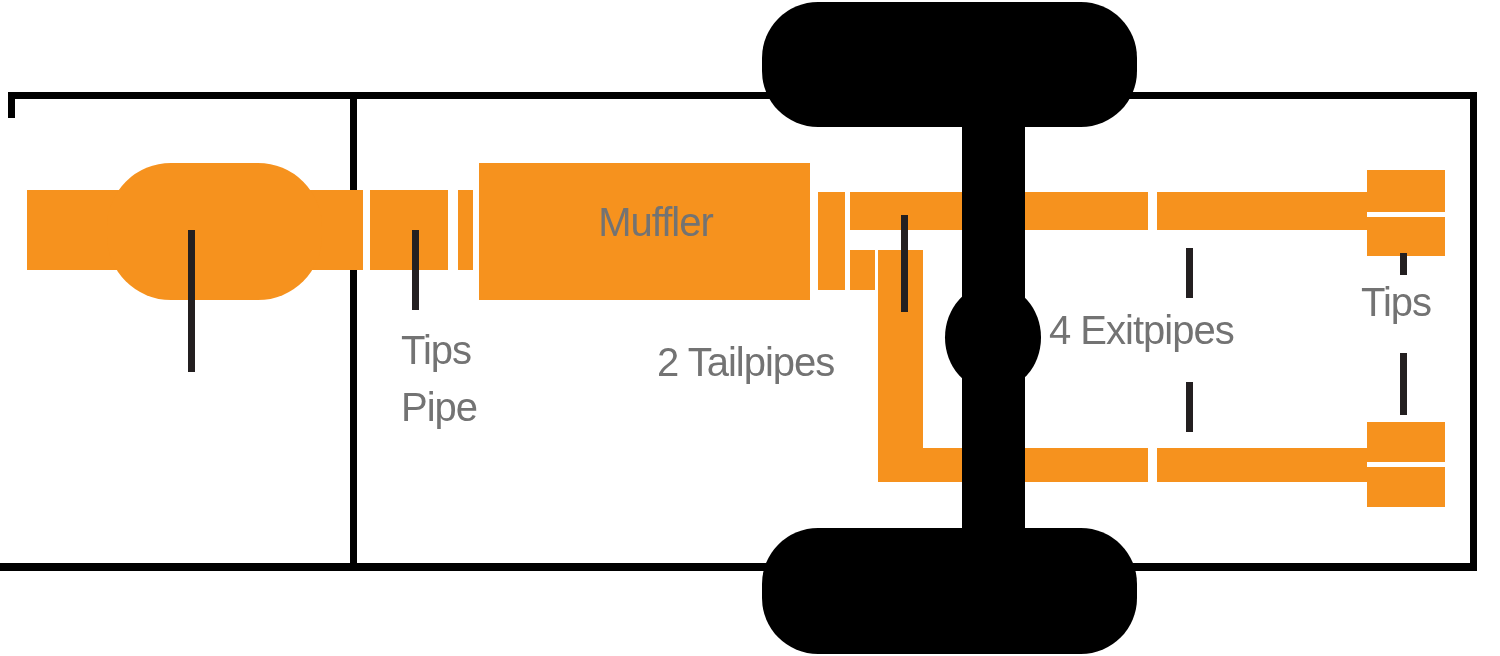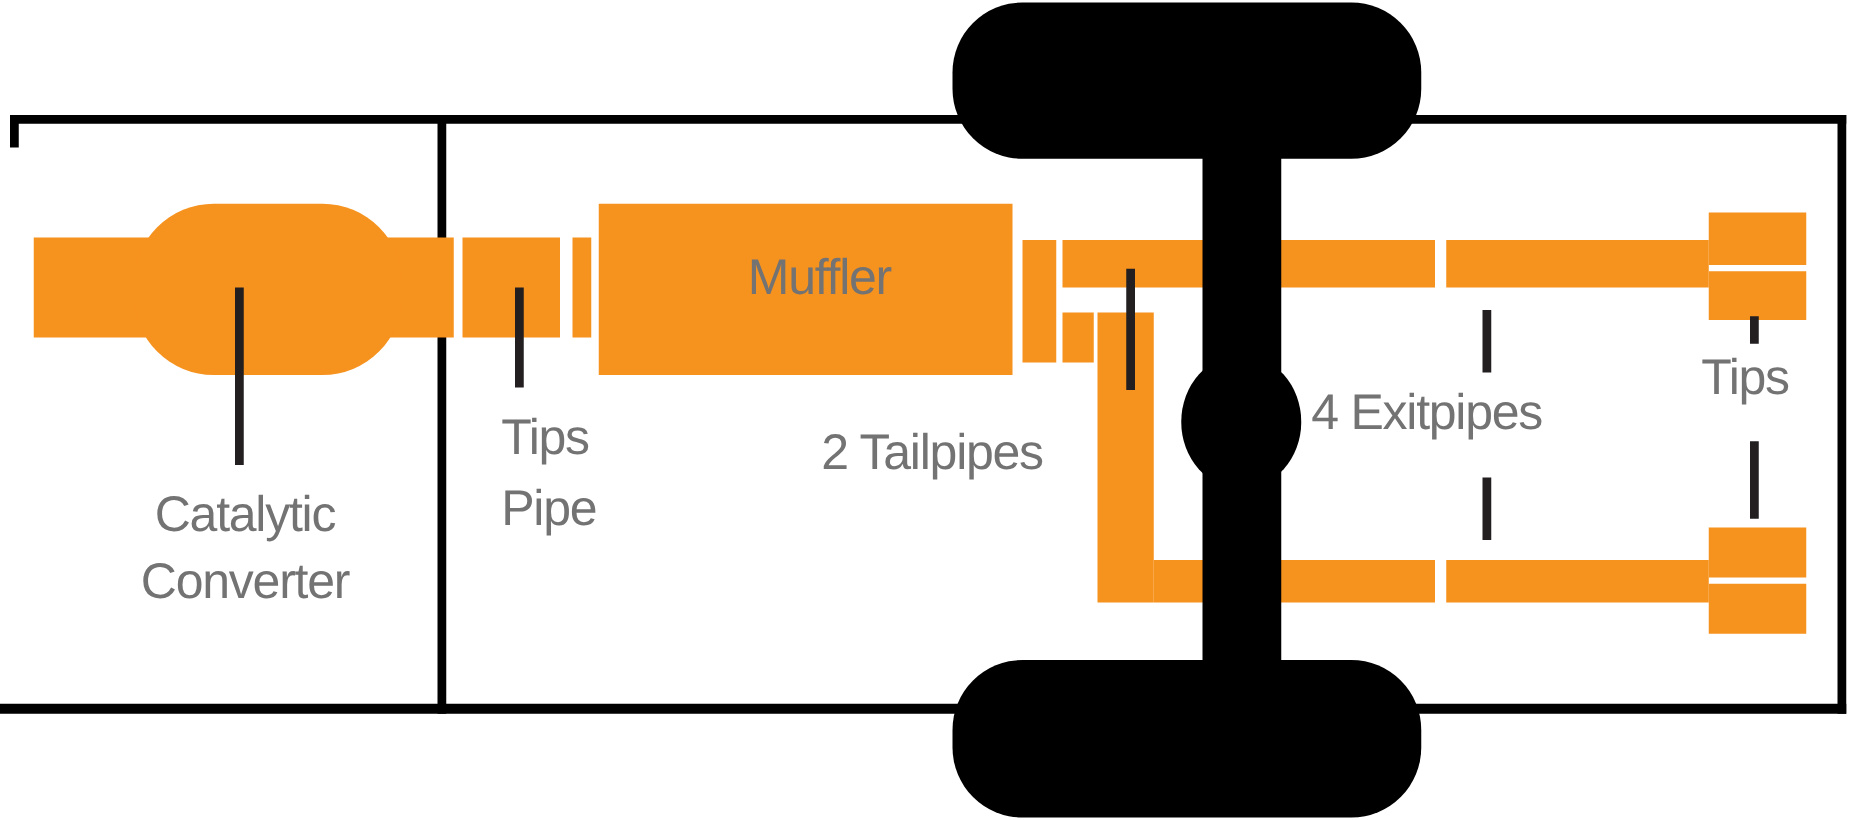--- a/index.html
+++ b/index.html
@@ -68,24 +68,20 @@
   <div class="abs chassis hub z2" style="left:945px;top:284px;width:96px;height:107px;"></div>
 
   <div class="abs pointer z3" style="left:188px;top:230px;height:142px;"></div>
   <div class="abs pointer z3" style="left:412px;top:230px;height:80px;"></div>
   <div class="abs pointer z3" style="left:901px;top:215px;height:97px;"></div>
   <div class="abs pointer z3" style="left:1186px;top:248px;height:50px;"></div>
   <div class="abs pointer z3" style="left:1186px;top:382px;height:50px;"></div>
   <div class="abs pointer z3" style="left:1400px;top:253px;height:22px;"></div>
   <div class="abs pointer z3" style="left:1400px;top:353px;height:62px;"></div>
 
-  <div class="abs label center z4" style="left:20px;top:392px;width:330px;">
-    <span class="ln">Catalytic</span>
-    <span class="ln" style="margin-top:13px;">Converter</span>
-  </div>
 
   <div class="abs label z4" style="left:390px;top:330px;">
     <span class="ln">Tips</span>
     <span class="ln" style="margin-top:17px;text-align:right;">Pipe</span>
   </div>
 
   <div class="abs label center z4" style="left:479px;top:202px;width:331px;">Muffler</div>
 
   <div class="abs label z4" style="left:632px;top:342px;margin-left:14px;">2 Tailpipes</div>
 

